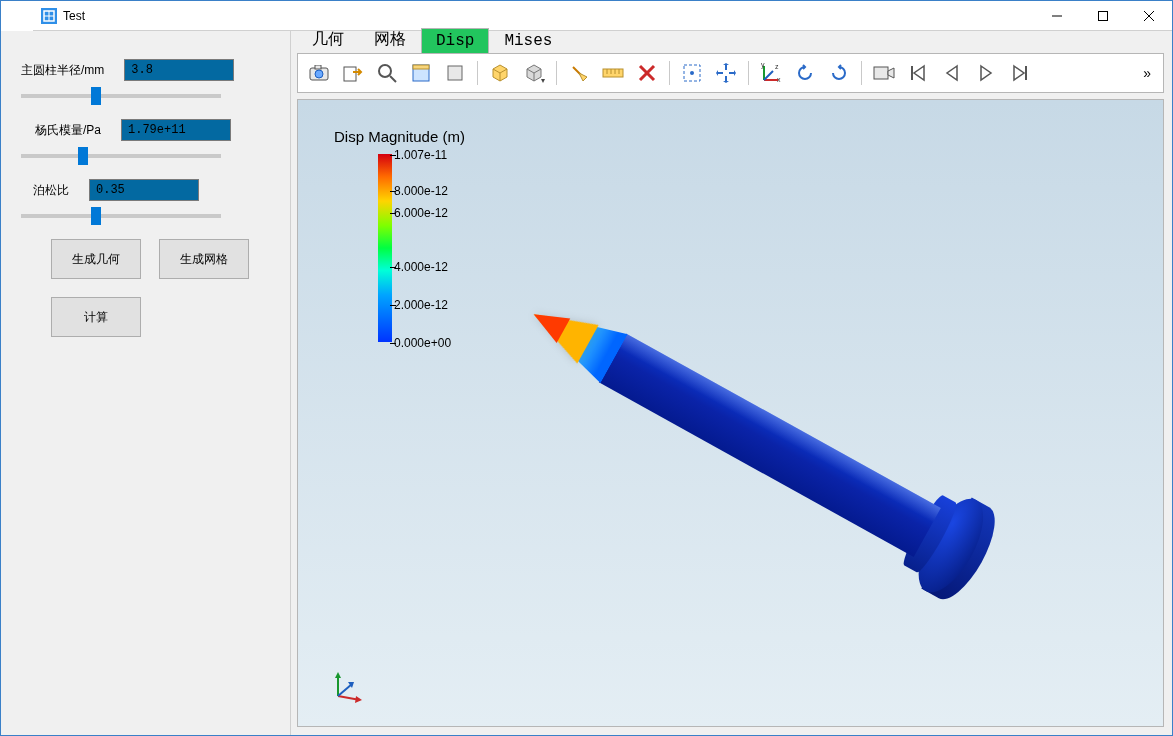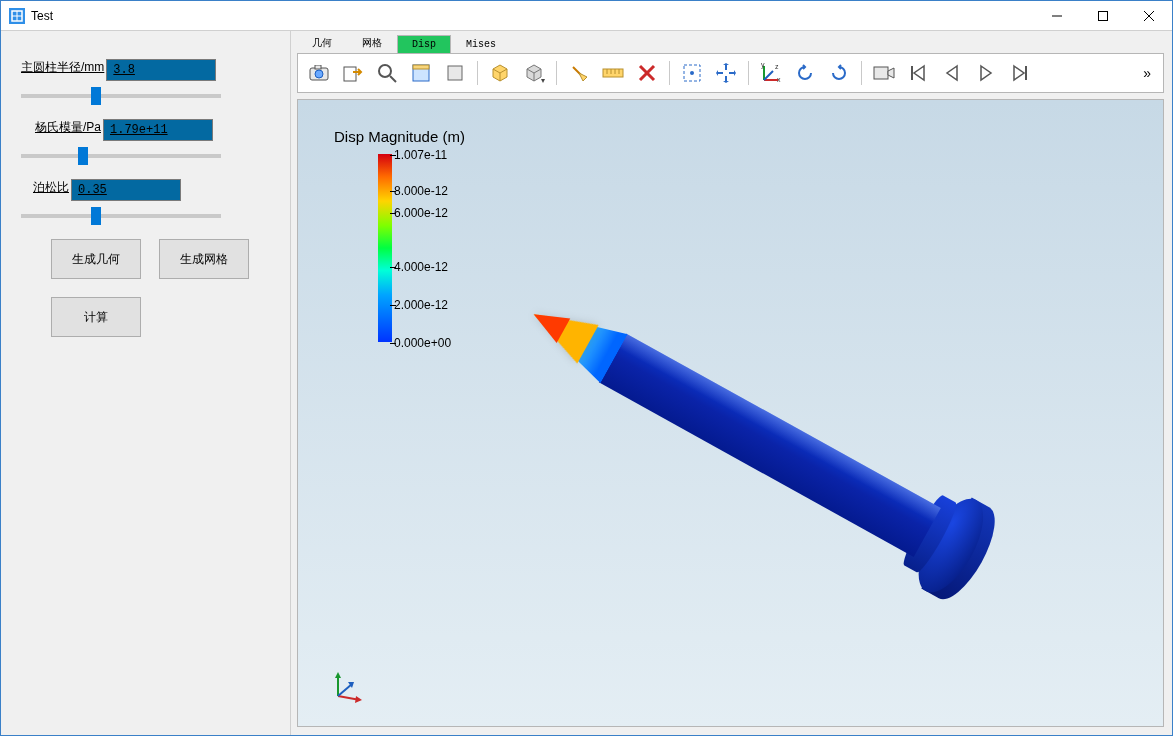--- a/index.html
+++ b/index.html
@@ -14,20 +14,21 @@
   }
   
   .titlebar {
     height: 30px;
     background: #fff;
     border-bottom: 1px solid #d0d0d0;
     display: flex;
     align-items: center;
     padding: 0 0 0 8px;
     justify-content: space-between;
+    margin-left: 32px;
   }
   .titlebar-left { display: flex; align-items: center; gap: 6px; }
   .titlebar-icon {
     width: 16px; height: 16px;
     background: #2f8fe8;
     display: flex; align-items: center; justify-content: center;
     color: #fff; font-size: 10px;
   }
   .titlebar-title { font-size: 12px; color: #000; }
   .titlebar-controls { display: flex; }
@@ -42,21 +43,21 @@
     height: calc(100% - 30px);
   }
   
   .left-panel {
     width: 290px;
     padding: 28px 16px 16px 20px;
     background: #f0f0f0;
     border-right: 1px solid #d0d0d0;
   }
   .param { margin-bottom: 8px; }
-  .param-row { display: flex; align-items: flex-start; gap: 2px; text-decoration: underline; }
+  .param-row { display: flex; align-items: center; gap: 20px; }
   .param-label { font-size: 12px; color: #000; min-width: 80px; text-align:right; }
   .param-label.short { min-width: 48px; }
   .param-input {
     font-family: "Consolas","Courier New",monospace;
     font-size: 12px;
     padding: 3px 6px;
     width: 110px;
     border: 1px solid #7a7a7a;
     background: #0369a1;
   }
@@ -108,21 +109,21 @@
   .tabs {
     height: 22px;
     display: flex;
     align-items: flex-end;
     padding-left: 6px;
     background: #f0f0f0;
     font-family: "SimSun","Courier New",monospace;
   }
   .tab {
     padding: 3px 14px 3px 14px;
-    font-size: 10px;
+    font-size: 16px;
     color: #000;
     cursor: pointer;
     border: 1px solid transparent;
     border-bottom: none;
   }
   .tab.active {
     background: #22c55e;
     border: 1px solid #b6b6b6;
     border-bottom: 1px solid #fff;
     position: relative;

